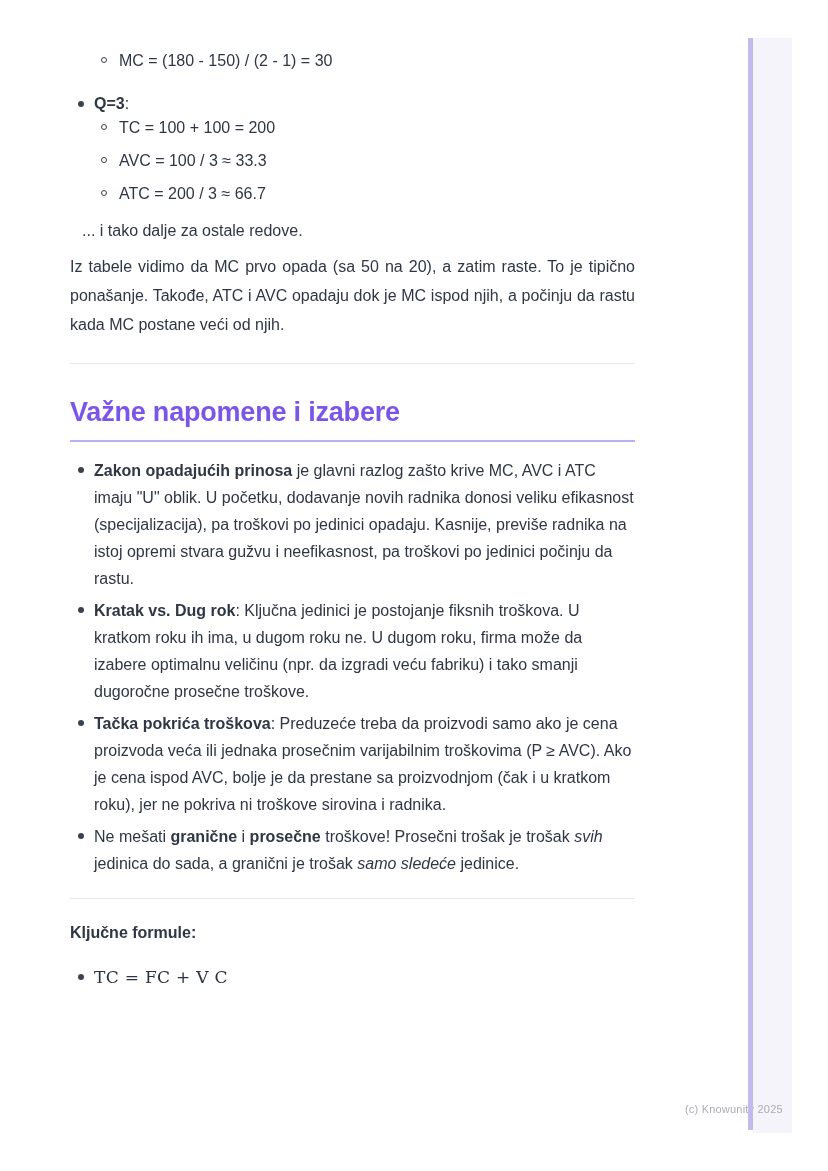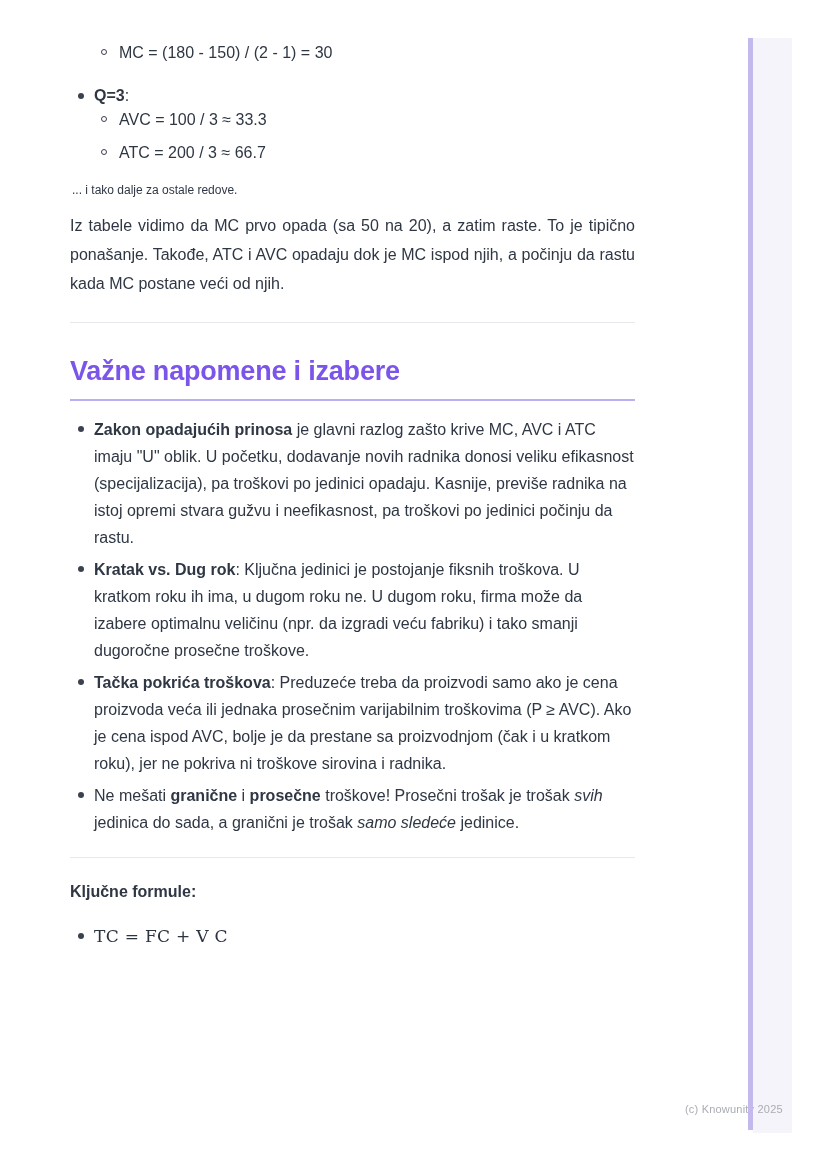--- a/index.html
+++ b/index.html
@@ -3,40 +3,40 @@
 <meta charset="utf-8">
 <style>
   html, body { margin:0; padding:0; }
   body {
     width:828px; height:1171px; background:#ffffff;
     font-family:"Liberation Sans", sans-serif;
     color:#2f3744;
     overflow:hidden;
   }
   .page { position:relative; width:828px; height:1171px; background:#ffffff; overflow:hidden; }
-  .content { position:absolute; left:70px; top:0; width:565px; }
+  .content { position:absolute; left:70px; top:8px; width:565px; }
 
   
   .li2 { position:relative; padding-left:49px; font-size:16px; line-height:24px; margin:0 0 9px 0; }
   .li2 .marker-circle {
     position:absolute; left:31px; top:8px;
     width:4px; height:4px; border:1.6px solid #3a4250; border-radius:50%;
   }
   
   .li1 { position:relative; padding-left:24px; font-size:16px; line-height:24px; }
   .li1 .marker-dot {
     position:absolute; left:8px; top:9px;
     width:6px; height:6px; border-radius:50%; background:#3a4250;
   }
 
   .first-sub { margin-top:41px; }
   .q3-item { margin-top:19px; margin-bottom:0; }
   .sublist { margin-top:0; }
 
-  .note { margin:13px 0 0 2px; font-size:12px; line-height:24px; }
+  .note { margin:13px 0 0 12px; font-size:16px; line-height:24px; }
   .analysis { margin:9px 0 8px 0; font-size:16px; line-height:29px; text-align:justify; }
 
   hr.rule { border:none; border-top:1px solid #e6e8ec; margin:24px 0 0 0; }
   hr.rule2 { border:none; border-top:1px solid #e6e8ec; margin:21px 0 0 0; }
 
   .section-title {
     margin:31px 0 0 0; padding:0 0 11px 0;
     font-size:27px; line-height:34px; font-weight:700;
     color:#7b55e9;
     border-bottom:2px solid #bcaff1;
@@ -79,20 +79,24 @@
     </div>
 
     <div class="li1 q3-item">
       <span class="marker-dot"></span>
       <span class="bold">Q=3</span><span>:</span>
     </div>
 
     <div class="sublist">
       <div class="li2">
         <span class="marker-circle"></span>
+        <span>TC = 100 + 100 = 200</span>
+      </div>
+      <div class="li2">
+        <span class="marker-circle"></span>
         <span>AVC = 100 / 3 ≈ 33.3</span>
       </div>
       <div class="li2">
         <span class="marker-circle"></span>
         <span>ATC = 200 / 3 ≈ 66.7</span>
       </div>
     </div>
 
     <p class="note">... i tako dalje za ostale redove.</p>
 

